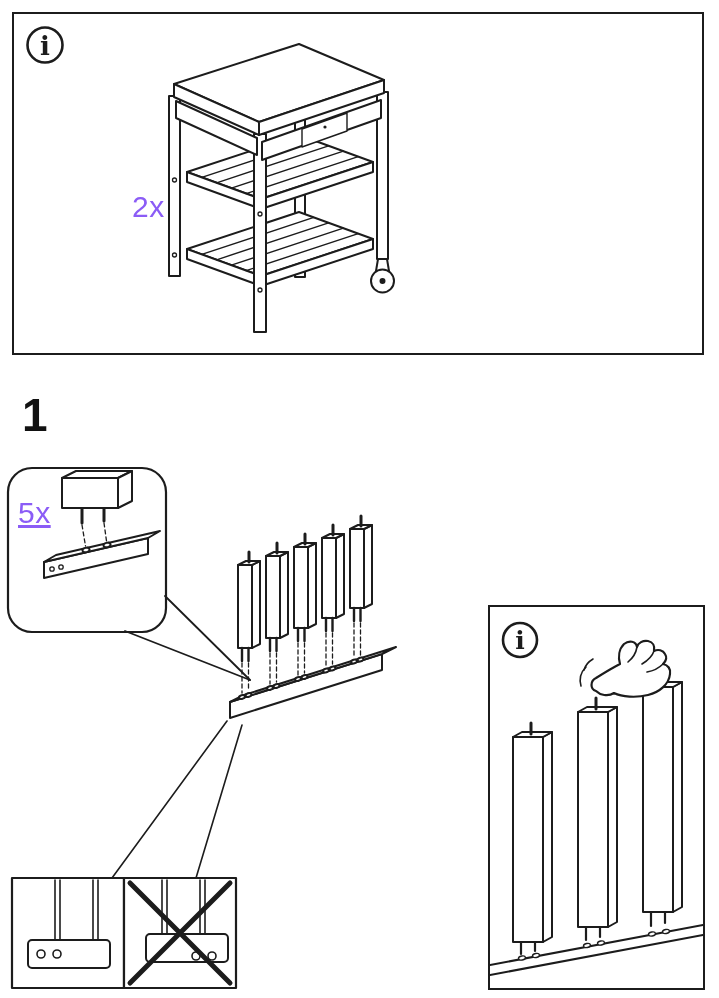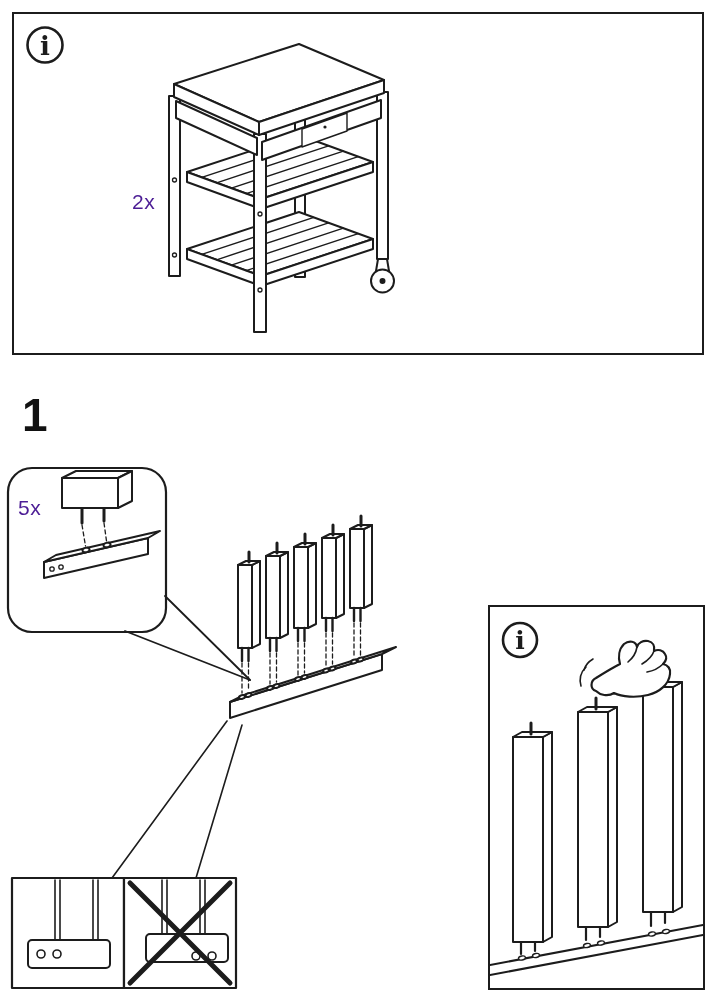--- a/index.html
+++ b/index.html
@@ -3,21 +3,21 @@
 <meta charset="utf-8">
 <style>
   * { margin:0; padding:0; box-sizing:border-box; }
   html,body { background:#ffffff; }
   .page {
     position:relative; width:719px; height:998px; background:#ffffff;
     font-family:"Liberation Sans", sans-serif; color:#1c1c1c; overflow:hidden;
   }
   .panel { position:absolute; border:2px solid #1c1c1c; background:#ffffff; }
   .abs { position:absolute; }
-  .qty { font-size:21px; color:#4c1d95; letter-spacing:0.5px; font-family:"Liberation Sans",sans-serif; }
+  .qty { font-size:30px; color:#8b5cf6; letter-spacing:0.5px; font-family:"Liberation Sans",sans-serif; }
   .step-num { font-size:46px; font-weight:bold; color:#111111; line-height:1; }
   svg { display:block; }
   .lineart { fill:#ffffff; stroke:#1c1c1c; stroke-width:2; stroke-linejoin:round; stroke-linecap:round; }
 </style>
 </head>
 <body>
 
 <div class="page">
 
   <div class="panel" style="left:12px;top:12px;width:692px;height:343px;">
@@ -223,21 +223,21 @@
         <circle cx="196" cy="506" r="4" stroke-width="1.6"></circle>
         <circle cx="212" cy="506" r="4" stroke-width="1.6"></circle>
         <g stroke-width="5">
           <line x1="130" y1="433" x2="230" y2="533"></line>
           <line x1="230" y1="433" x2="130" y2="533"></line>
         </g>
       </g>
     </g>
   </svg>
 
-  <span class="abs qty" style="left:18px;top:496px;">5x</span>
+  <span class="abs qty" style="left:18px;top:496px;text-decoration:underline;">5x</span>
 
   <div class="panel" style="left:488px;top:605px;width:217px;height:385px;">
     <svg width="213" height="381" viewBox="0 0 213 381">
       <g class="lineart">
 
         <g>
           <circle cx="30" cy="33" r="17" fill="none" stroke-width="2.6"></circle>
           <text x="30" y="42" text-anchor="middle" font-family="DejaVu Serif, serif" font-weight="bold" font-size="25" fill="#1c1c1c" stroke="none">i</text>
         </g>
 

